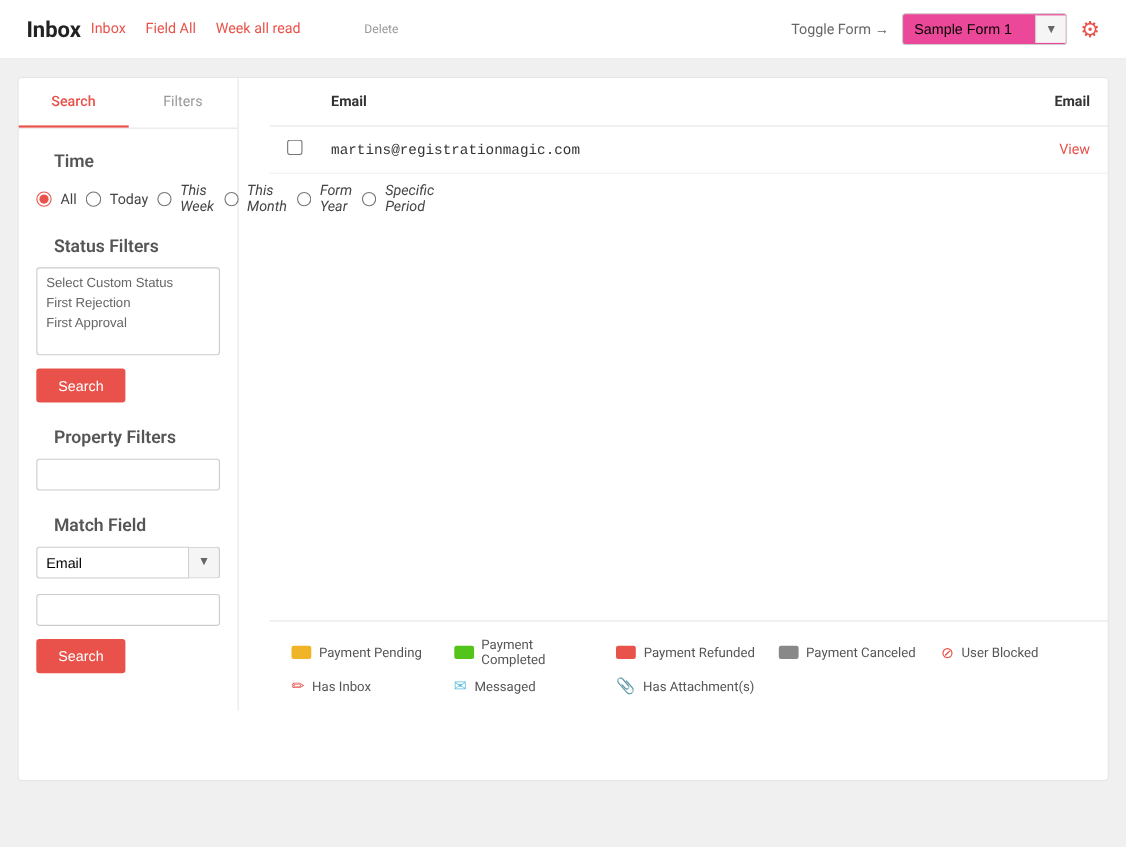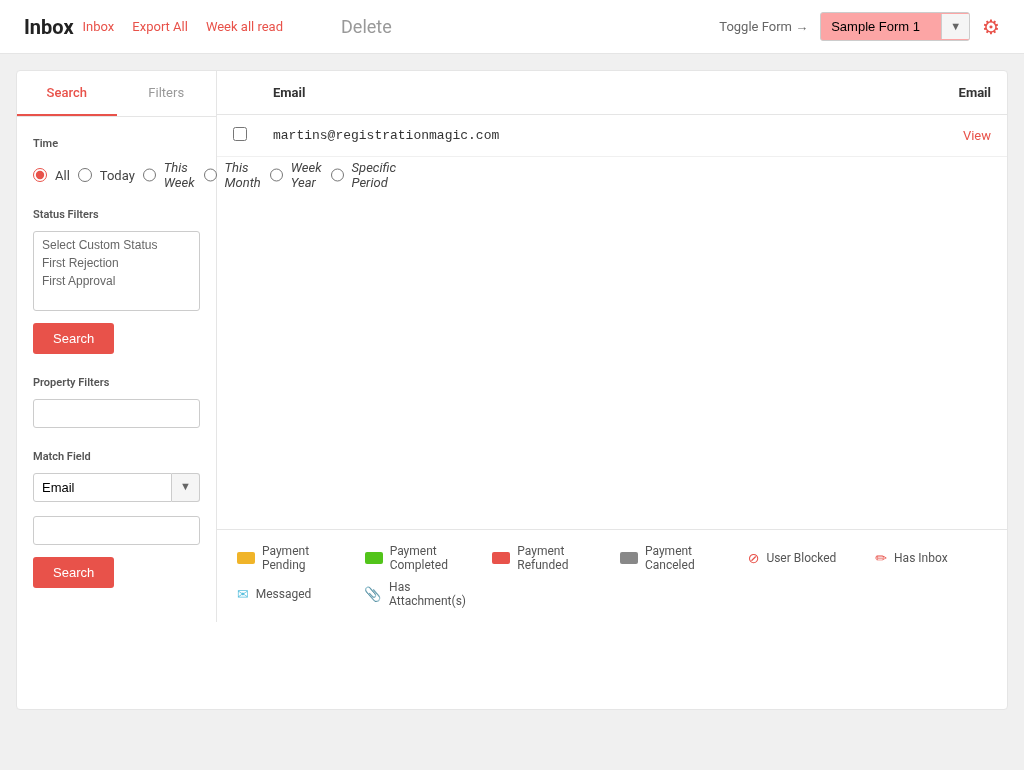--- a/index.html
+++ b/index.html
@@ -10,37 +10,37 @@
       padding: 12px 24px;
       border-bottom: 1px solid #e5e5e5;
       display: flex;
       align-items: center;
       justify-content: space-between;
     }
     .top-bar-left { display: flex; align-items: center; gap: 9px; }
     .top-bar-title { font-size: 20px; font-weight: 700; color: #222; }
     .top-bar-actions { display: flex; align-items: center; gap: 18px; }
     .top-bar-link { color: #e8524a; text-decoration: none; font-size: 13px; cursor: pointer; }
-    .top-bar-delete { color: #999; font-size: 18px; cursor: pointer; padding-left: 40px; }
+    .top-bar-delete { color: #999; font-size: 11px; cursor: pointer; padding-left: 40px; }
     .top-bar-right { display: flex; align-items: center; gap: 12px; }
     .gear-icon { color: #e8524a; font-size: 20px; cursor: pointer; }
     .toggle-form-label { color: #666; font-size: 13px; margin-left: 36px; }
-    .form-select-wrapper { display: flex; align-items: center; border: 1px solid #ccc; border-radius: 3px; background: #fca5a5; overflow: hidden; }
+    .form-select-wrapper { display: flex; align-items: center; border: 1px solid #ccc; border-radius: 3px; background: #ec4899; overflow: hidden; }
     .form-select-wrapper select { border: none; outline: none; padding: 6px 10px; font-size: 13px; background: transparent; appearance: none; -webkit-appearance: none; min-width: 120px; cursor: pointer; }
     .form-select-arrow { background: #f5f5f5; border-left: 1px solid #ccc; padding: 6px 8px; color: #666; font-size: 11px; cursor: pointer; }
 
     .main-content {
       margin: 16px;
       background: #fff;
       border-radius: 4px;
       border: 1px solid #e5e5e5;
       min-height: 640px;
     }
 
-    .content-layout { display: flex; }
+    .content-layout { display: flex; gap: 28px; }
 
     .sidebar {
       width: 200px;
       min-width: 200px;
       border-right: 1px solid #e5e5e5;
       padding: 0;
     }
 
     .sidebar-tabs { display: flex; border-bottom: 1px solid #e5e5e5; }
     .sidebar-tab {
@@ -49,21 +49,21 @@
       padding: 14px 0;
       font-size: 13px;
       color: #999;
       cursor: pointer;
       border-bottom: 2px solid transparent;
     }
     .sidebar-tab.active { color: #e8524a; border-bottom: 2px solid #e8524a; font-weight: 500; }
 
     .sidebar-body { padding: 16px 16px; }
 
-    .section-label { font-size: 11px; font-weight: 600; color: #555; margin-bottom: 10px; margin-top: 4px; }
+    .section-label { font-size: 16px; font-weight: 600; color: #555; margin-bottom: 10px; margin-top: 4px; margin-left: 16px; }
 
     .radio-group { display: flex; flex-direction: row; gap: 8px; margin-bottom: 18px; }
     .radio-item { display: flex; align-items: center; gap: 8px; font-size: 13px; cursor: pointer; }
     .radio-item input[type="radio"] { accent-color: #e8524a; width: 14px; height: 14px; }
 
     .status-select-box {
       width: 100%;
       height: 80px;
       border: 1px solid #ccc;
       border-radius: 3px;
@@ -156,40 +156,40 @@
     .table-row .col-action { color: #e8524a; text-align: right; cursor: pointer; }
 
     input[type="checkbox"] { width: 14px; height: 14px; cursor: pointer; accent-color: #e8524a; }
 
     .legend-section {
       border-top: 1px solid #e5e5e5;
       padding: 14px 20px;
       margin-top: auto;
     }
     .legend-title { font-size: 13px; font-weight: 600; color: #444; margin-bottom: 10px; }
-    .legend-grid { display: grid; grid-template-columns: repeat(6, 1fr); gap: 8px 16px; }
+    .legend-grid { display: grid; grid-template-columns: repeat(5, 1fr); gap: 8px 16px; }
     .legend-item { display: flex; align-items: center; gap: 7px; font-size: 12px; color: #555; }
     .legend-dot { width: 18px; height: 12px; border-radius: 2px; flex-shrink: 0; }
     .legend-dot.pending { background: #f0b429; }
     .legend-dot.completed { background: #52c41a; }
     .legend-dot.refunded { background: #e8524a; }
     .legend-dot.canceled { background: #888; }
     .legend-icon { font-size: 14px; flex-shrink: 0; }
 
     .italic-option { font-style: italic; justify-content: flex-end; }
   </style>
 </head>
 <body>
 
 <div class="top-bar">
   <div class="top-bar-left">
     <span class="top-bar-title">Inbox</span>
     <div class="top-bar-actions">
       <a class="top-bar-link">Inbox</a>
-      <a class="top-bar-link">Export All</a>
+      <a class="top-bar-link">Field All</a>
       <a class="top-bar-link">Week all read</a>
       <span class="top-bar-delete">Delete</span>
     </div>
   </div>
   <div class="top-bar-right">
     <span class="toggle-form-label">Toggle Form →</span>
     <div class="form-select-wrapper">
       <select>
         <option>Sample Form 1</option>
         <option>Sample Form 2</option>
@@ -225,21 +225,21 @@
           <label class="radio-item italic-option">
             <input type="radio" name="time" style="">
             <span style="font-style:italic;">This Week</span>
           </label>
           <label class="radio-item">
             <input type="radio" name="time" style="">
             <span style="font-style:italic;">This Month</span>
           </label>
           <label class="radio-item">
             <input type="radio" name="time" style="">
-            <span style="font-style:italic;">Week Year</span>
+            <span style="font-style:italic;">Form Year</span>
           </label>
           <label class="radio-item">
             <input type="radio" name="time" style="">
             <span style="font-style:italic;">Specific Period</span>
           </label>
         </div>
 
         
         <div class="section-label">Status Filters</div>
         <select multiple="" class="status-select-box">

